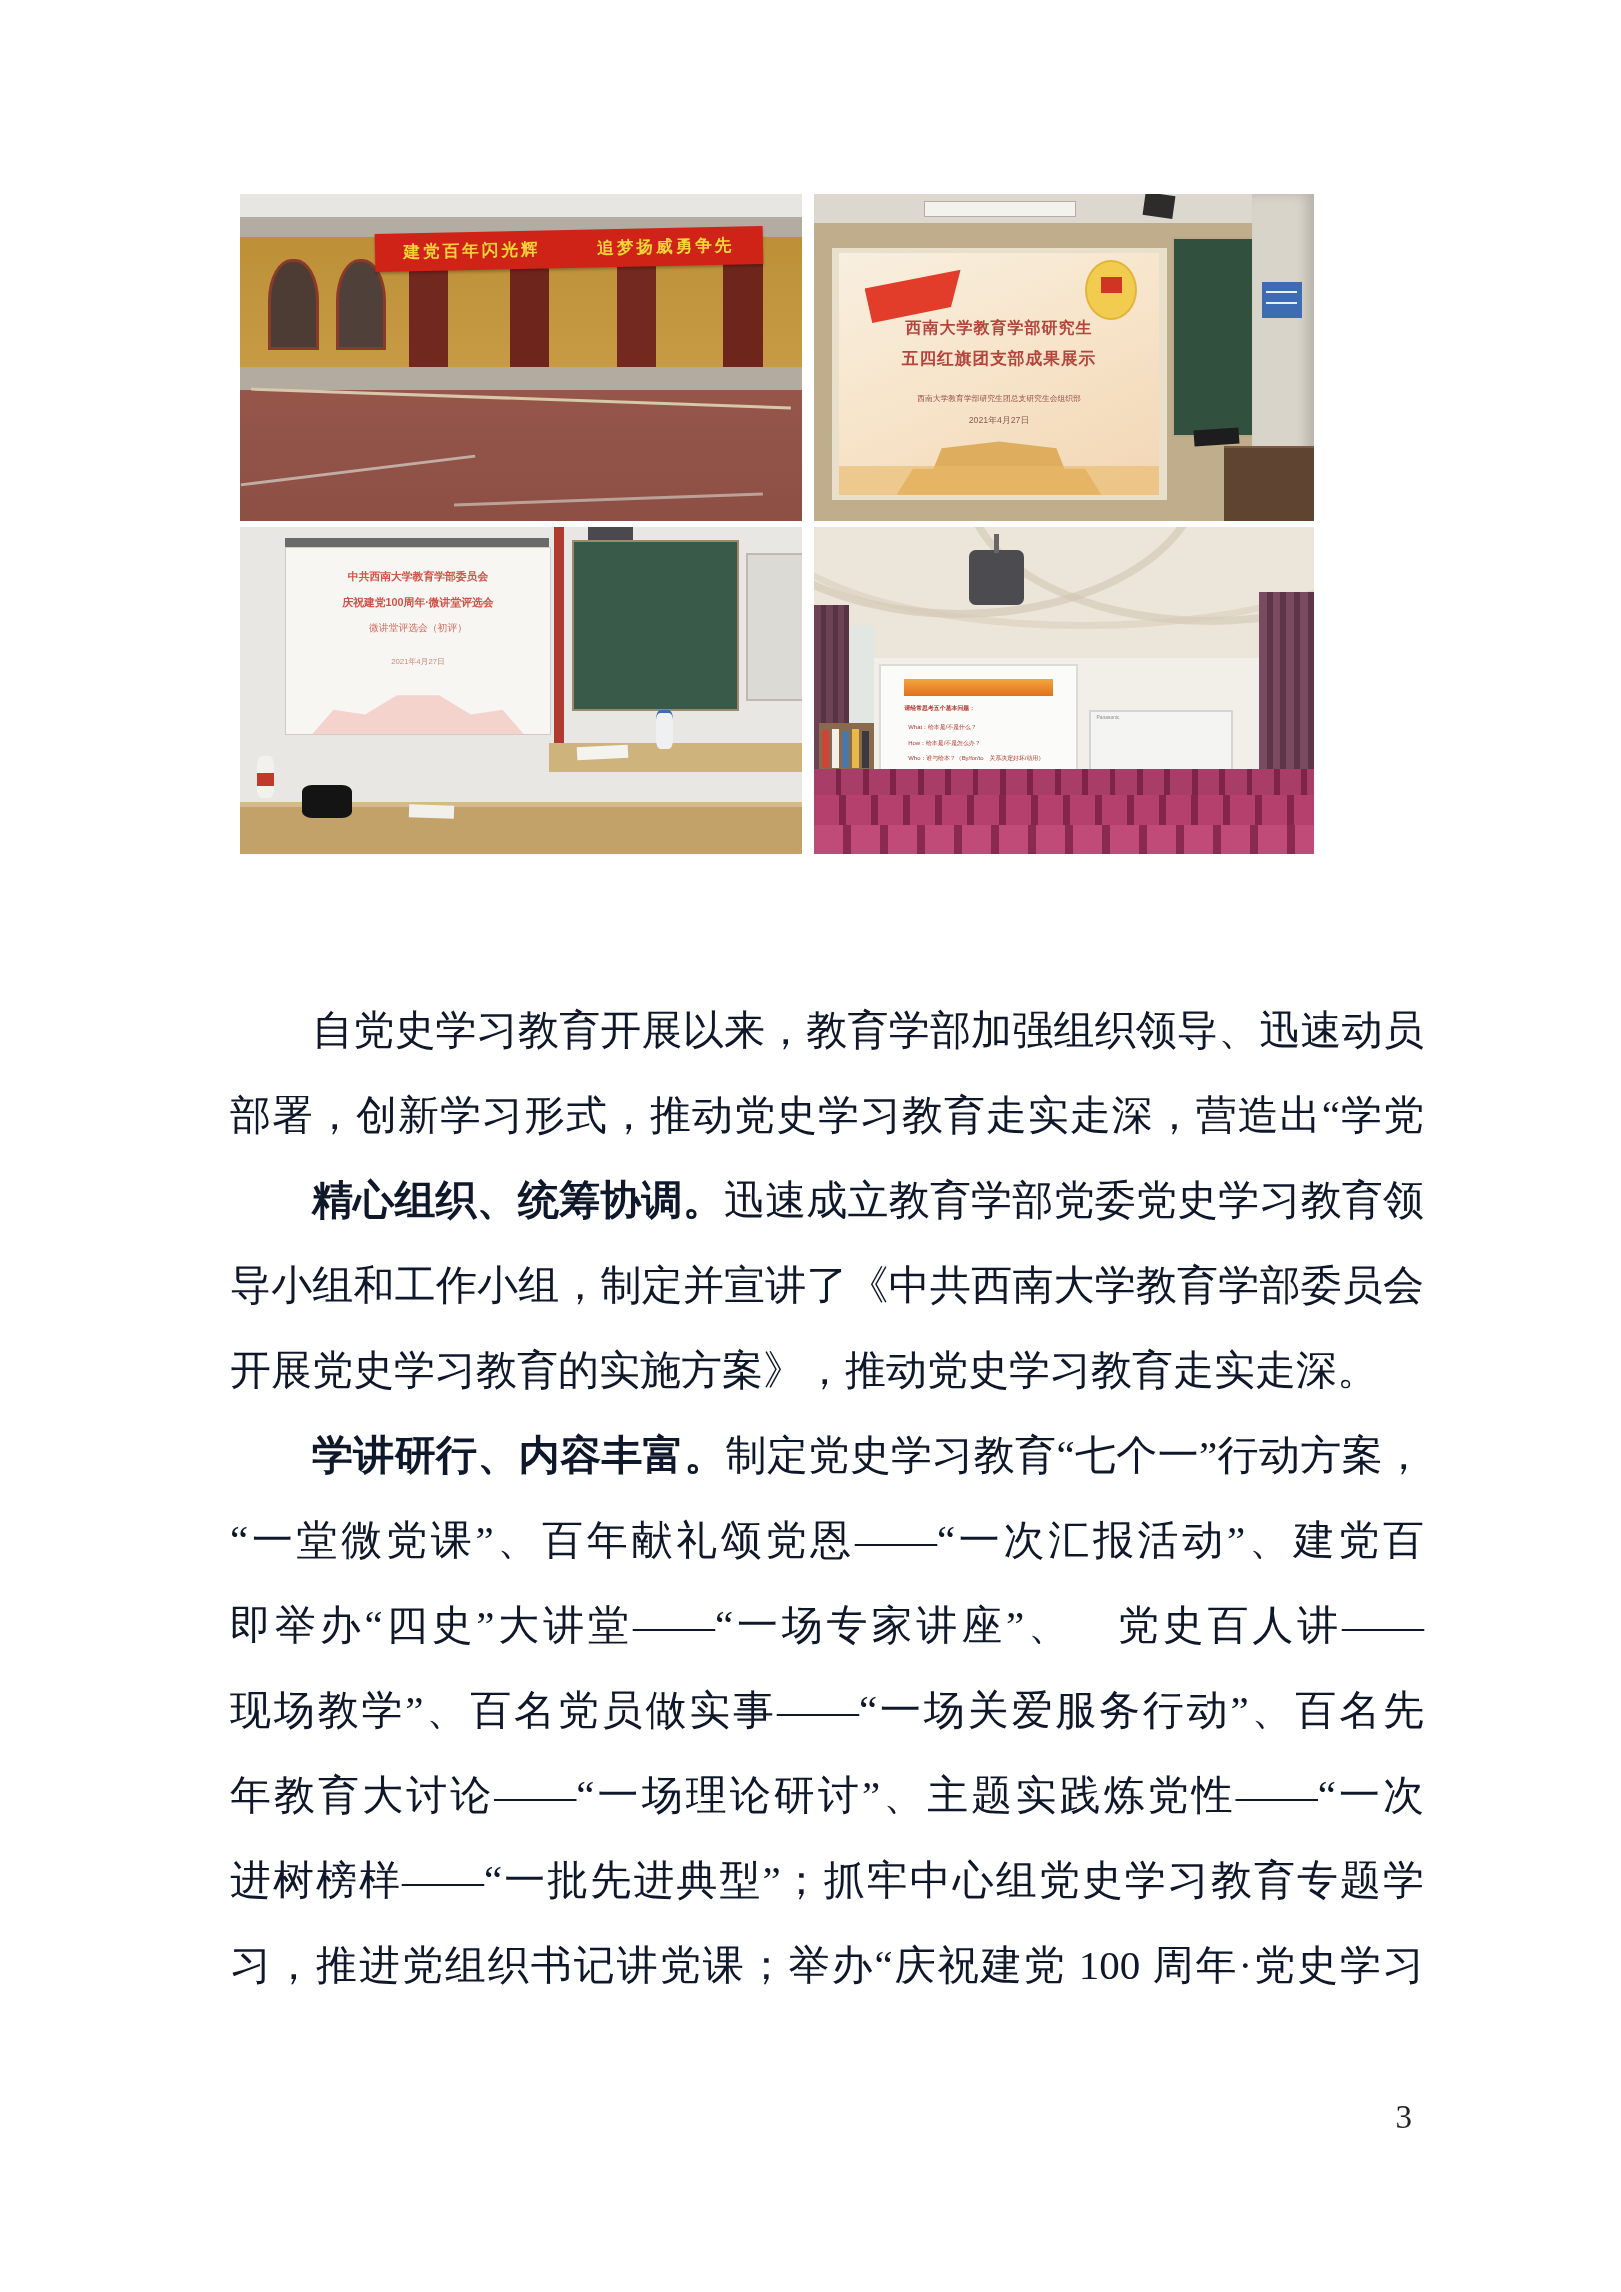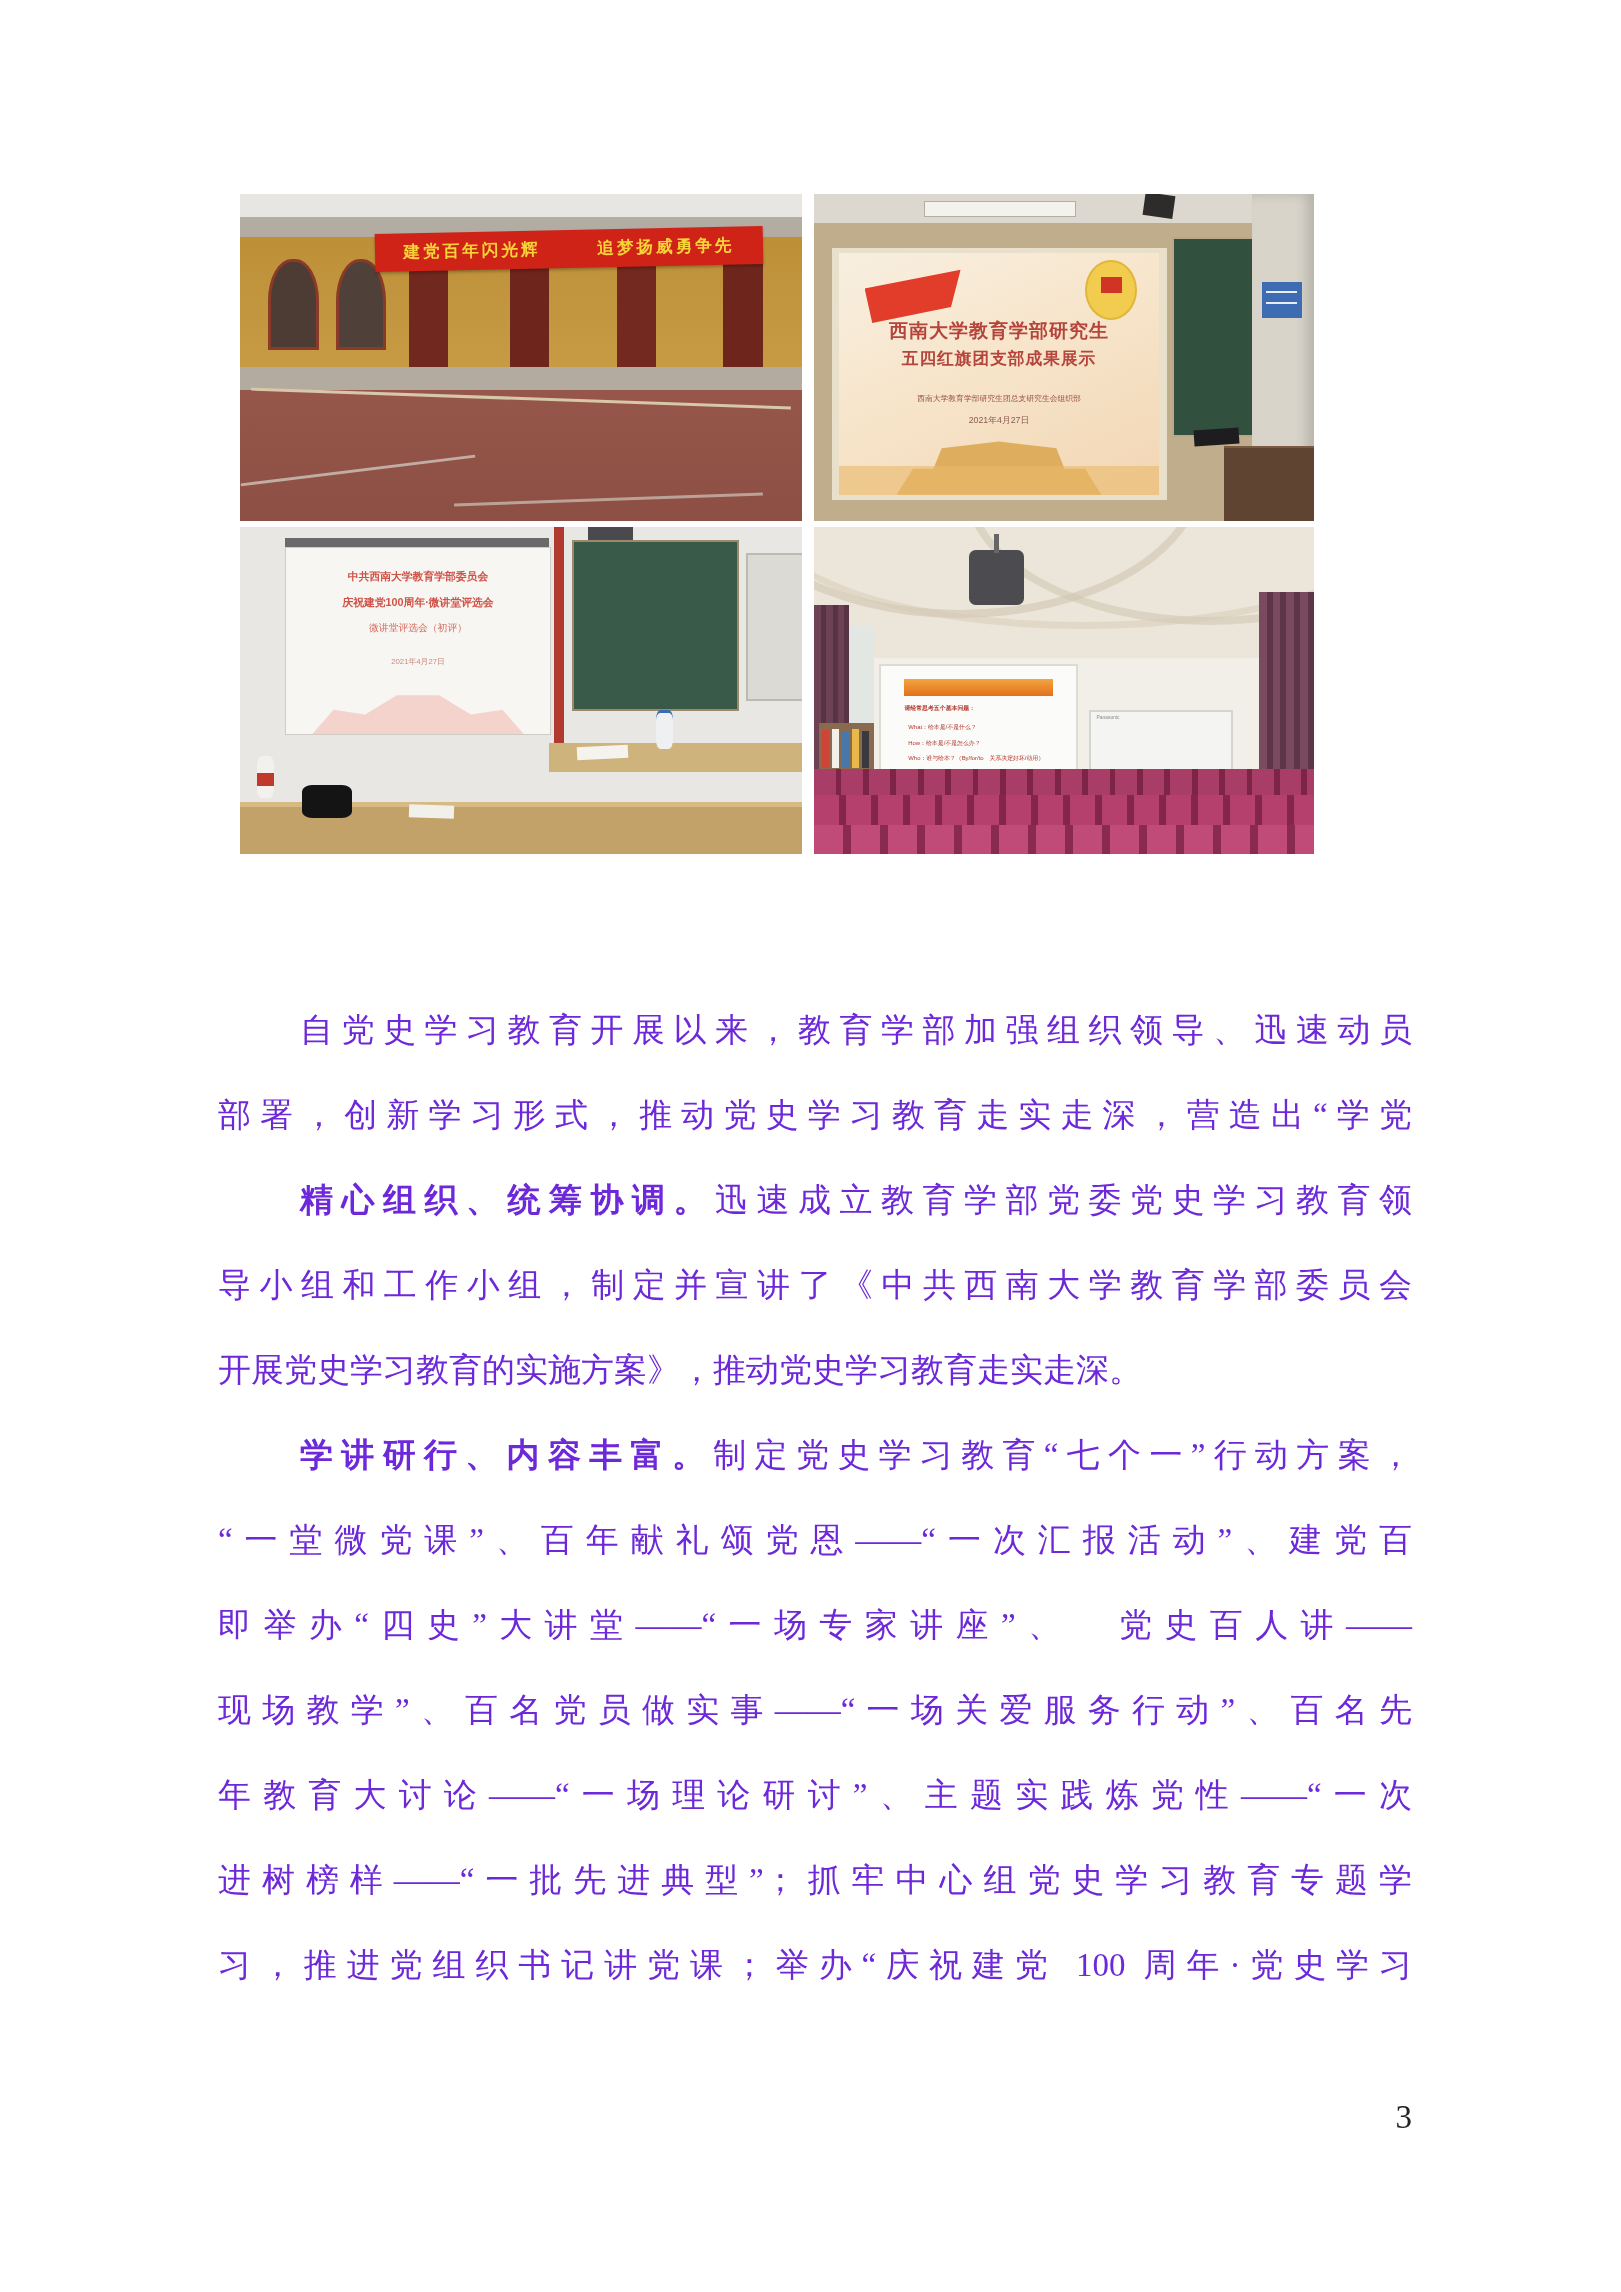--- a/index.html
+++ b/index.html
@@ -1,22 +1,22 @@
 <!DOCTYPE html>
 <html><head>
 <meta charset="utf-8">
 <style>
   html,body{margin:0;padding:0;background:#ffffff;}
   .page{position:relative;width:1621px;height:2293px;background:#fff;overflow:hidden;
         font-family:"Liberation Serif","DejaVu Serif",serif;}
   .photo{position:absolute;overflow:hidden;background:#999;}
   .photo *{position:absolute;}
   
-  .bodytext{position:absolute;left:218px;top:988px;width:1194px;color:#6d28d9;
-            font-size:33px;line-height:85px;}
+  .bodytext{position:absolute;left:230px;top:988px;width:1194px;color:#0f172a;
+            font-size:41px;line-height:85px;}
   .tline{text-align:justify;text-align-last:justify;height:85px;white-space:nowrap;}
   .tline.nat{text-align-last:left;}
   .tline.ind{text-indent:82px;}
   .tline b{font-weight:bold;}
   .pagenum{position:absolute;left:218px;top:2099px;width:1194px;text-align:right;
            font-size:33px;color:#222;}
   
   .sans{font-family:"Liberation Sans","DejaVu Sans",sans-serif;}
   .ctr{text-align:center;}
   .fig{border-radius:42% 42% 36% 36%;}
@@ -92,21 +92,21 @@
     <div style="left:0;top:0;width:100%;height:9%;background:#dcd8d0;"></div>
     <div style="left:22%;top:2%;width:30%;height:4.5%;background:#f4f2ec;border:1px solid #b2aea4;"></div>
     <div style="left:66%;top:0;width:6%;height:7%;background:#2e2c2a;transform:rotate(8deg);"></div>
 
     <div style="left:3.5%;top:16.5%;width:67%;height:77%;background:#e9e0cc;"></div>
     <div style="left:5%;top:18%;width:64%;height:74%;background:linear-gradient(155deg,#f8efe0 0%,#f7e5cb 45%,#f2d6b4 100%);">
       <div style="left:8%;top:7%;width:30%;height:22%;background:#e23c2a;clip-path:polygon(0 35%,100% 0,90% 70%,8% 100%);"></div>
       <div style="left:77%;top:3%;width:15%;height:23%;background:#f2cc4e;border-radius:50%;border:2px solid #e0b63a;">
         <div style="left:28%;top:26%;width:44%;height:30%;background:#d03424;"></div>
       </div>
-      <div class="sans ctr" style="left:0;top:27%;width:100%;font-size:19px;font-weight:bold;color:#b5443c;letter-spacing:1px;">西南大学教育学部研究生</div>
+      <div class="sans ctr" style="left:0;top:27%;width:100%;font-size:16px;font-weight:bold;color:#b5443c;letter-spacing:1px;">西南大学教育学部研究生</div>
       <div class="sans ctr" style="left:0;top:39%;width:100%;font-size:16.7px;font-weight:bold;color:#b5443c;letter-spacing:1px;">五四红旗团支部成果展示</div>
       <div class="sans ctr" style="left:0;top:58%;width:100%;font-size:7.8px;color:#9a544a;">西南大学教育学部研究生团总支研究生会组织部</div>
       <div class="sans ctr" style="left:0;top:67%;width:100%;font-size:8.8px;color:#8a5a50;">2021年4月27日</div>
       <div style="left:18%;top:76%;width:64%;height:24%;background:#d9a44c;opacity:.85;clip-path:polygon(0 100%,8% 55%,18% 55%,22% 20%,50% 8%,78% 20%,82% 55%,92% 55%,100% 100%);"></div>
       <div style="left:0;top:88%;width:100%;height:12%;background:#e9b96a;opacity:.6;"></div>
     </div>
 
     <div style="left:71.5%;top:13%;width:16.5%;height:60%;background:#31503e;border:2.9px solid #baa988;"></div>
     <div style="left:87.5%;top:0;width:12.5%;height:100%;background:#d8d4ca;box-shadow:inset -7.8px 0 11.8px rgba(0,0,0,.15);"></div>
     <div style="left:89.5%;top:27%;width:8%;height:11%;background:#3e6cb2;">

